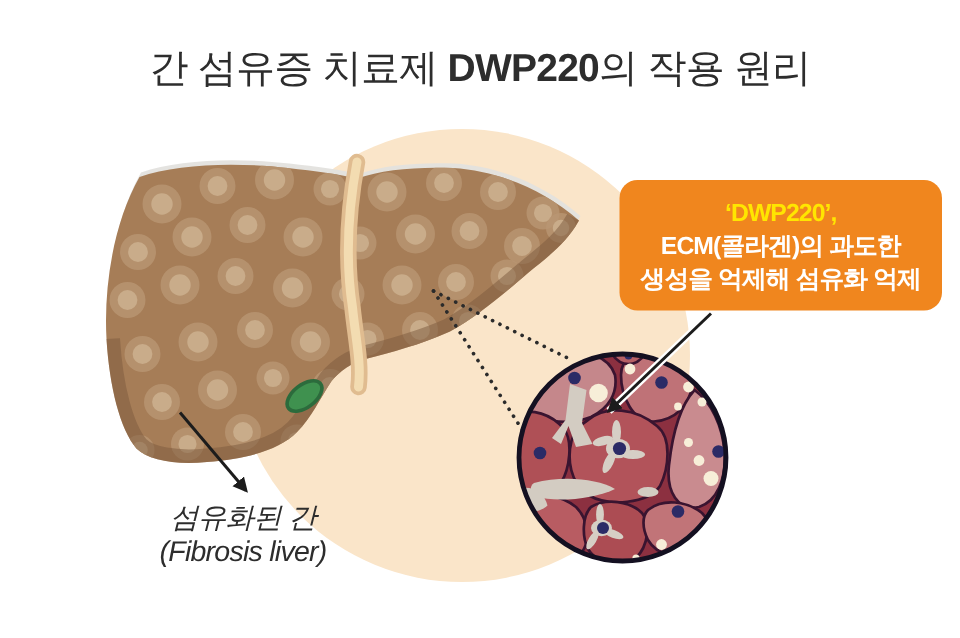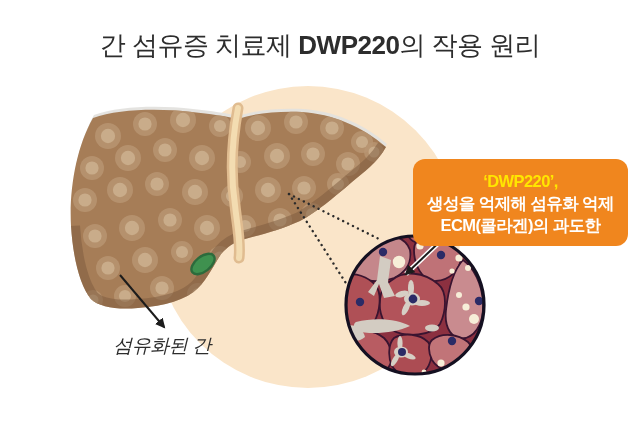--- a/index.html
+++ b/index.html
@@ -10,21 +10,21 @@
   body{width:640px;height:425px;background:var(--bg);font-family:"Liberation Sans",sans-serif;}
   .stage{position:relative;width:640px;height:425px;overflow:hidden;background:var(--bg);border-radius:17px;}
   .title{position:absolute;top:28px;left:0;width:640px;text-align:center;
          font-size:26px;letter-spacing:-0.5px;font-weight:500;color:var(--title);margin:0;}
   .title b{font-weight:800;}
   .scene{position:absolute;left:0;top:0;}
   .callout{position:absolute;left:413px;top:120px;width:215px;height:87px;
            background:var(--orange);border-radius:12px;display:flex;flex-direction:column;
            justify-content:center;align-items:center;text-align:center;
            font-size:16.5px;line-height:22px;font-weight:700;color:var(--callout-text);
-           letter-spacing:-0.6px;margin-top:39px;}
+           letter-spacing:-0.6px;}
   .callout .drug-line{color:var(--yellow);font-weight:800;}
   .liver-label{position:absolute;left:68px;top:334px;width:188px;text-align:center;
                font-size:19px;line-height:23px;font-weight:500;color:var(--label);
                letter-spacing:-0.5px;font-style:italic;}
 </style>
 </head>
 <body>
 
 <div class="stage">
 
@@ -226,21 +226,22 @@
       <line x1="474" y1="209" x2="406" y2="274" stroke="#ffffff" stroke-width="5"></line>
       <line x1="474" y1="209" x2="406" y2="274" stroke="#1c1c1c" stroke-width="2" marker-end="url(#ah)"></line>
     </g>
     <line x1="120" y1="275" x2="164" y2="327" stroke="#1c1c1c" stroke-width="2" marker-end="url(#ah)"></line>
   </svg>
 
   <h1 class="title"><span>간 섬유증 치료제 </span><b>DWP220</b><span>의 작용 원리</span></h1>
 
   <div class="callout">
     <div class="drug-line">‘DWP220’,</div>
+    <div>ECM(콜라겐)의 과도한</div>
     <div>생성을 억제해 섬유화 억제</div>
-    <div>ECM(콜라겐)의 과도한</div>
   </div>
 
   <div class="liver-label">
     <div>섬유화된 간</div>
+    <div>(Fibrosis liver)</div>
   </div>
 
 </div>
 
 </body></html>

